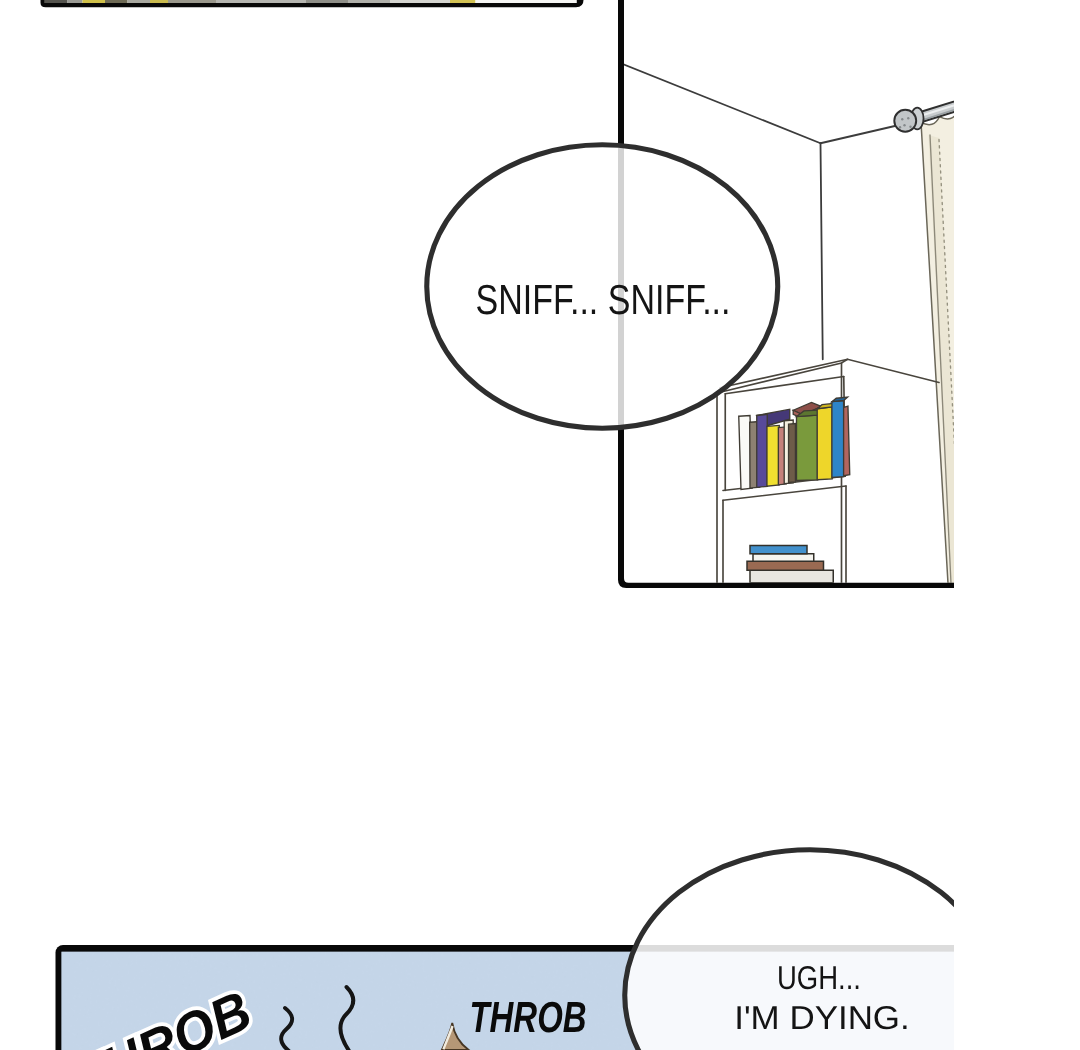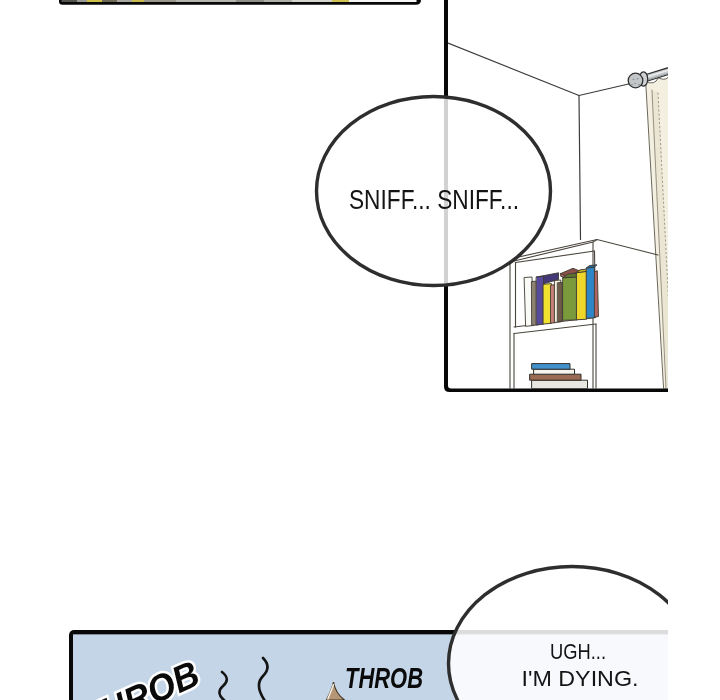--- a/index.html
+++ b/index.html
@@ -1,16 +1,16 @@
 <!DOCTYPE html>
 <html><head>
 <meta charset="utf-8">
 <style>
   html,body{margin:0;padding:0;background:#fff;}
-  #page{position:relative;width:636px;height:700px;overflow:hidden;font-family:"Liberation Sans",sans-serif;margin-left:32px;}
+  #page{position:relative;width:636px;height:700px;overflow:hidden;font-family:"Liberation Sans",sans-serif;}
 </style>
 </head>
 <body>
 <div id="page">
 <svg width="720" height="700" viewBox="0 0 720 700">
   <defs>
     <filter id="paper" x="0" y="0" width="100%" height="100%">
       <feTurbulence type="fractalNoise" baseFrequency="0.55" numOctaves="2" result="n"></feTurbulence>
       <feColorMatrix in="n" type="matrix" values="0 0 0 0 0.2  0 0 0 0 0.25  0 0 0 0 0.35  0 0 0 0.08 0"></feColorMatrix>
       <feComposite operator="over" in2="SourceGraphic"></feComposite>

